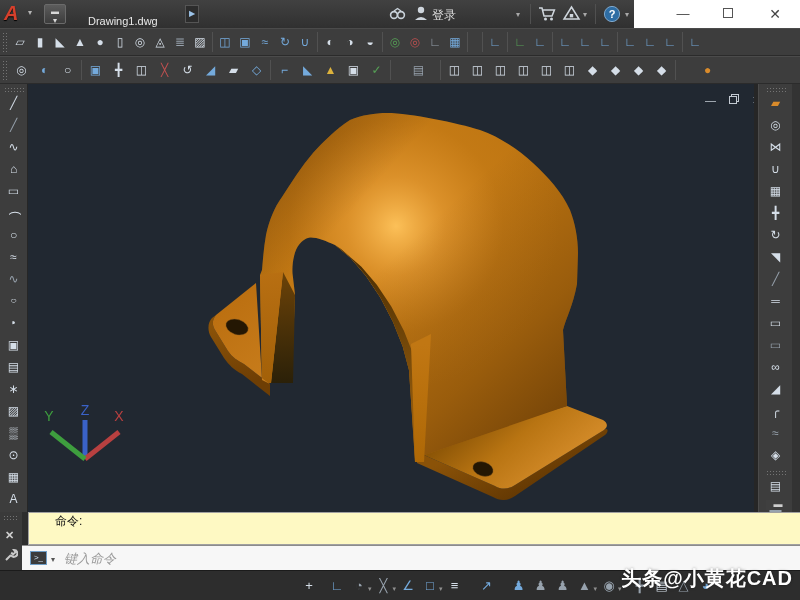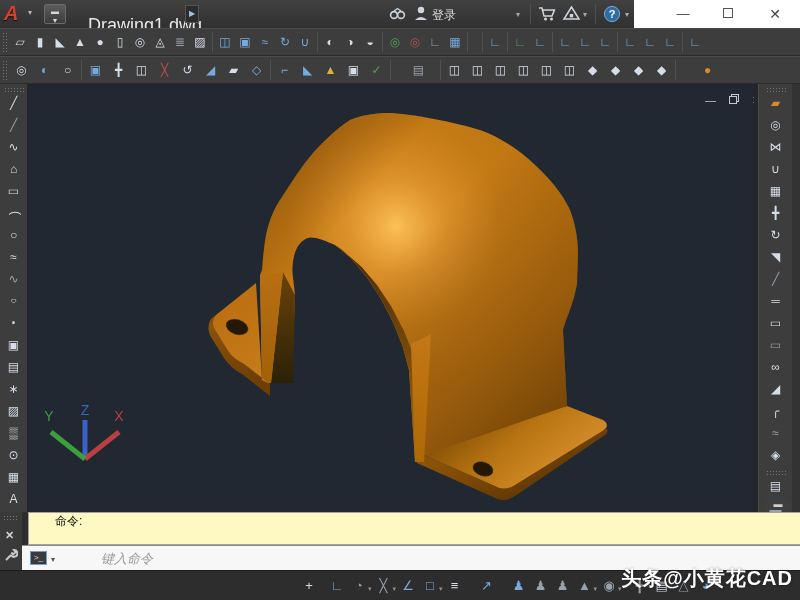--- a/index.html
+++ b/index.html
@@ -4,21 +4,21 @@
 <style>
   * { margin:0; padding:0; box-sizing:border-box; }
   html,body { width:800px; height:600px; overflow:hidden; background:#2d2d2d; font-family:"Liberation Sans",sans-serif; }
   #app { position:relative; width:800px; height:600px; }
 
   
   #titlebar { position:absolute; left:0; top:0; width:800px; height:28px; background:linear-gradient(#414141,#303030); }
   .logo { position:absolute; left:4px; top:2px; width:24px; height:24px; font-weight:bold; font-style:italic; font-size:20px; color:#d6402c; text-shadow:0 1px 1px #000; }
   .logo-caret { position:absolute; left:28px; top:8px; color:#b5b5b5; font-size:8px; }
   .qat-btn { position:absolute; left:44px; top:4px; width:22px; height:20px; background:linear-gradient(#5c5c5c,#3c3c3c); border:1px solid #6a6a6a; border-radius:2px; color:#d8d8d8; font-size:8px; text-align:center; line-height:9px; padding-top:2px; }
-  .doc-title { position:absolute; left:88px; top:15px; color:#e8e8e8; font-size:18px; }
+  .doc-title { position:absolute; left:88px; top:15px; color:#e8e8e8; font-size:11px; }
   .nav-btn { position:absolute; left:185px; top:5px; width:14px; height:18px; background:#2c2c2c; border:1px solid #555; color:#9cc3e8; font-size:8px; line-height:16px; text-align:center; }
   .search { position:absolute; left:201px; top:4px; width:182px; height:20px; background:#313131; border:1px solid #1d1d1d; color:#bdbdbd; font-size:12px; font-style:italic; padding-left:6px; outline:none; }
   .search::placeholder { color:#8f8f8f; font-style:italic; }
   .tb-ico { position:absolute; top:5px; }
   .login-label { position:absolute; left:432px; top:7px; color:#dcdcdc; font-size:12px; }
   .caret { color:#a8a8a8; font-size:8px; position:absolute; }
   .tsep { position:absolute; top:4px; width:1px; height:20px; background:#1f1f1f; border-right:1px solid #505050; }
   .winarea { position:absolute; left:634px; top:0; width:166px; height:28px; background:#ffffff; }
   .winbtn { position:absolute; top:0px; width:44px; height:28px; color:#444; font-size:13px; text-align:center; line-height:28px; }
   .winbtn .sq { display:inline-block; width:10px; height:10px; border:1px solid #555; }
@@ -55,21 +55,21 @@
 
   
   #cmdside { position:absolute; left:0; top:512px; width:22px; height:58px; background:#3a3a3a; }
   #cmdside .x { position:absolute; left:5px; top:17px; color:#d0d0d0; font-size:11px; font-weight:bold; }
   #cmdside .wr { position:absolute; left:3px; top:36px; }
   #cmdhist { position:absolute; left:28px; top:512px; width:778px; height:33px; background:#fef9c3; border:1px solid #a0a0a0; padding:1px 16px 0 26px; }
   #cmdhist div { font-size:12px; color:#141414; line-height:15px; }
   #cmdinput { position:absolute; left:22px; top:545px; width:778px; height:25px; background:#f7f7f7; border-top:1px solid #8c8c8c; }
   .prompt-btn { position:absolute; left:8px; top:5px; width:17px; height:14px; background:#3b3b3b; border:1px solid #6f9dc6; color:#cfe3f5; font-size:8px; line-height:12px; text-align:center; }
   .prompt-caret { position:absolute; left:29px; top:9px; color:#555; font-size:8px; }
-  #cmdinput input { position:absolute; left:42px; top:3px; width:700px; height:18px; border:none; outline:none; background:transparent; font-size:13px; font-style:italic; color:#333;margin-left:37px; }
+  #cmdinput input { position:absolute; left:42px; top:3px; width:700px; height:18px; border:none; outline:none; background:transparent; font-size:13px; font-style:italic; color:#333; }
   #cmdinput input::placeholder { color:#9b9b9b; font-style:italic; }
 
   
   #status { position:absolute; left:0; top:570px; width:800px; height:30px; background:#2d2d2d; border-top:1px solid #1b1b1b; display:flex; align-items:center; padding-left:298px; }
   #status .tbi { width:22px; height:24px; font-size:13px; }
   #status .arr { color:#909090; font-size:7px; margin:6px 1px 0 -2px; }
 
   #watermark { position:absolute; right:7px; top:565px; color:#ffffff; font-size:20px; font-weight:bold; letter-spacing:1px; z-index:60; text-shadow:0 0 3px rgba(0,0,0,.4); }
 </style>
 </head>

